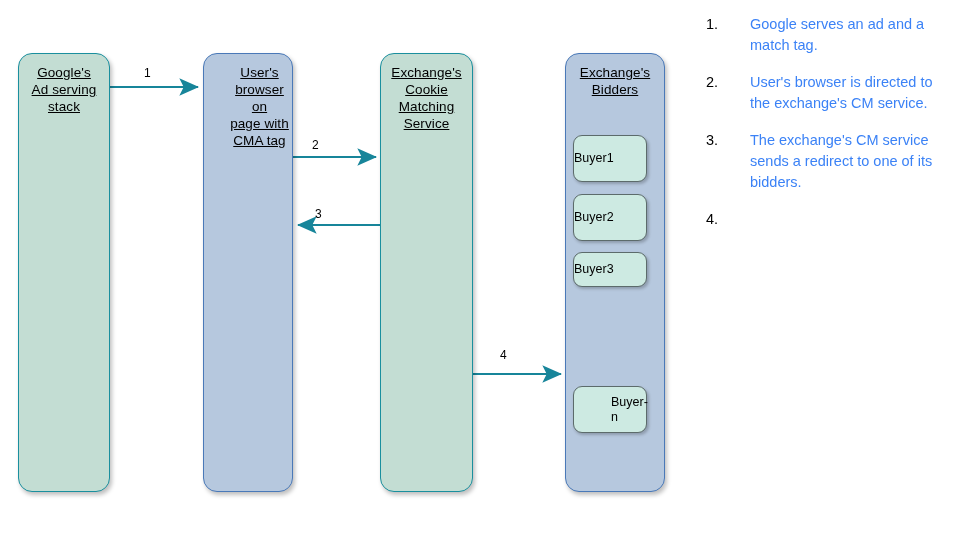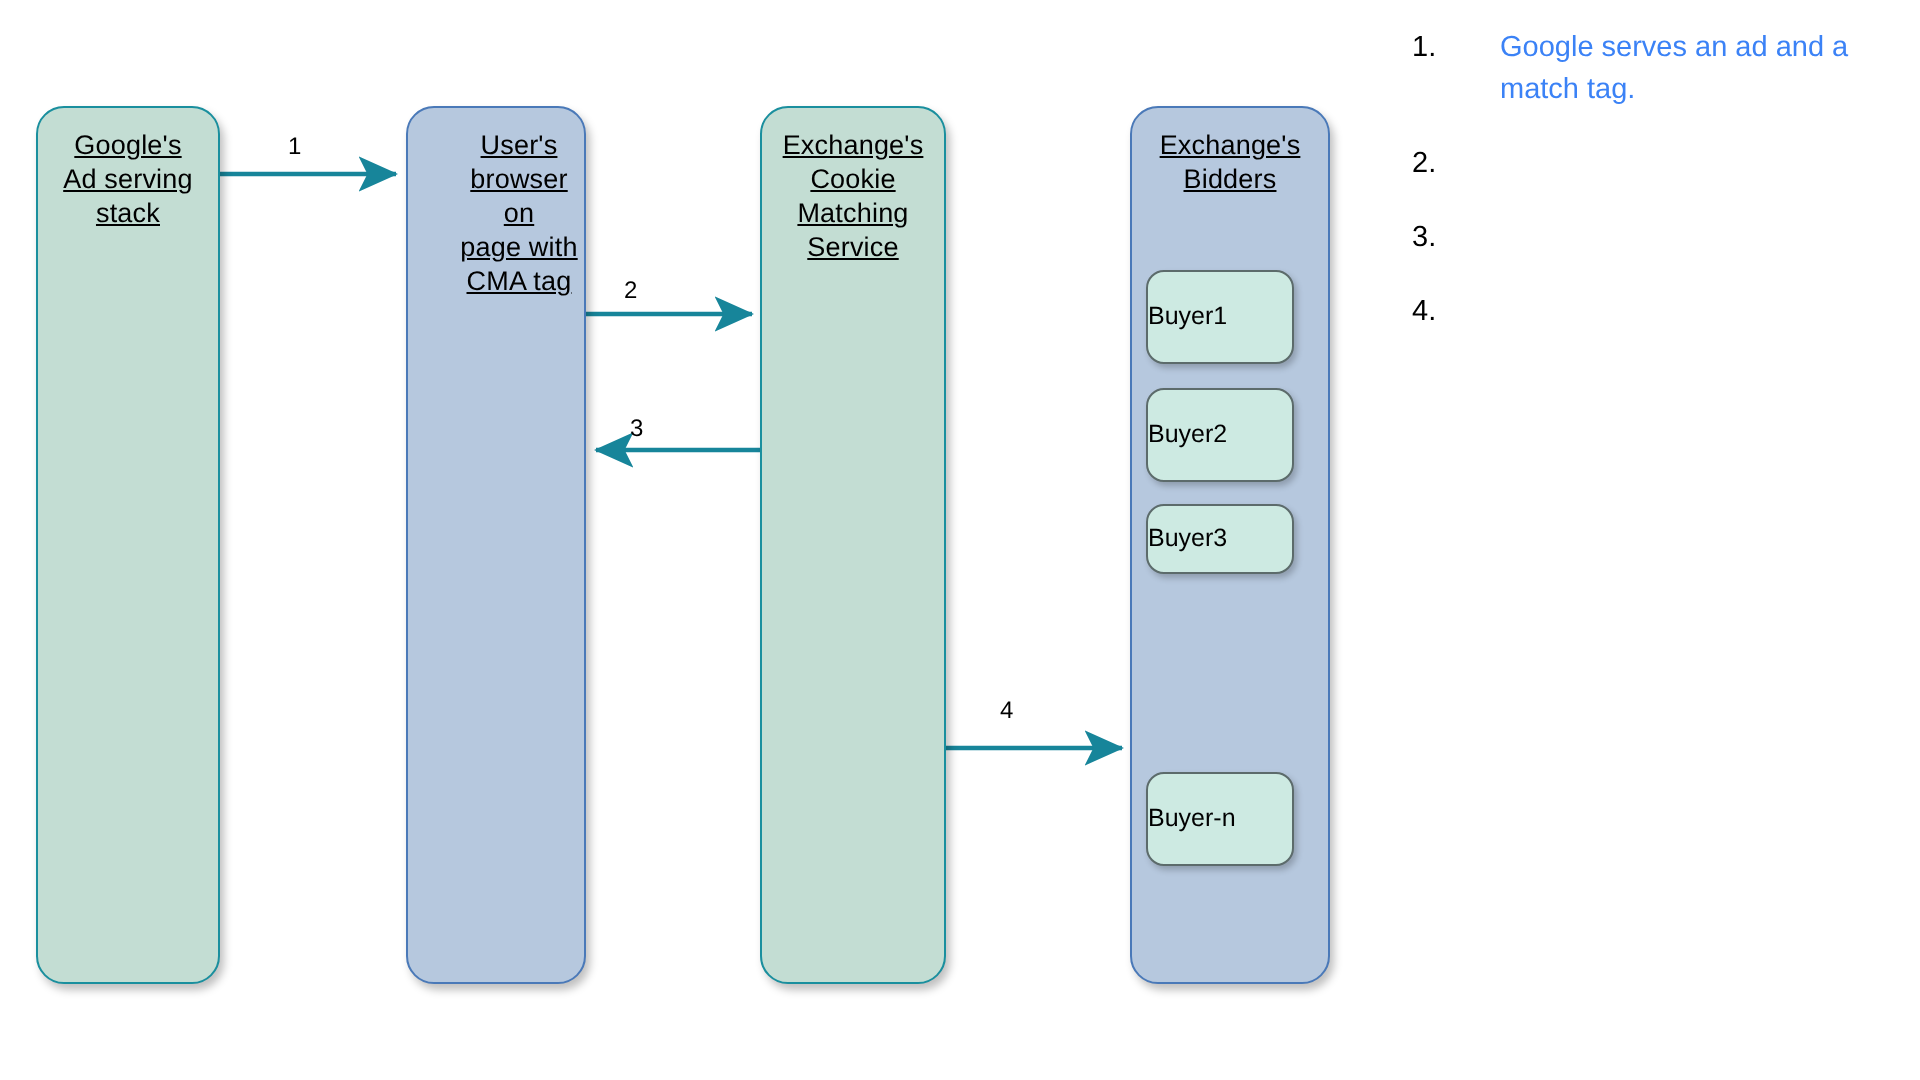--- a/index.html
+++ b/index.html
@@ -72,21 +72,21 @@
     justify-content: flex-start;
   }
   .buyer-box .buyer-label {
     font-size: 12.5px;
     line-height: 15px;
     color: #000;
   }
   #buyer-box-1 { left: 573px; top: 135px; width: 74px; height: 47px; }
   #buyer-box-2 { left: 573px; top: 194px; width: 74px; height: 47px; }
   #buyer-box-3 { left: 573px; top: 252px; width: 74px; height: 35px; }
-  #buyer-box-n { left: 573px; top: 386px; width: 74px; height: 47px; }
+  #buyer-box-n { left: 573px; top: 386px; width: 74px; height: 47px; padding-left: 37px; }
 
   .arrow-label {
     position: absolute;
     font-size: 12px;
     line-height: 14px;
     color: #000;
   }
   #arrow-label-1 { left: 144px; top: 66px; }
   #arrow-label-2 { left: 312px; top: 138px; }
   #arrow-label-3 { left: 315px; top: 207px; }
@@ -182,20 +182,22 @@
 <div class="arrow-label" id="arrow-label-3">3</div>
 <div class="arrow-label" id="arrow-label-4">4</div>
 
 <div class="steps-list">
   <div class="step-item">
     <div class="step-num">1.</div>
     <div class="step-text">Google serves an ad and a match tag.</div>
   </div>
   <div class="step-item">
     <div class="step-num">2.</div>
+    <div class="step-text">User's browser is directed to the exchange's CM service.</div>
   </div>
   <div class="step-item">
     <div class="step-num">3.</div>
+    <div class="step-text">The exchange's CM service sends a redirect to one of its bidders.</div>
   </div>
   <div class="step-item">
     <div class="step-num">4.</div>
   </div>
 </div>
 
 </body></html>

